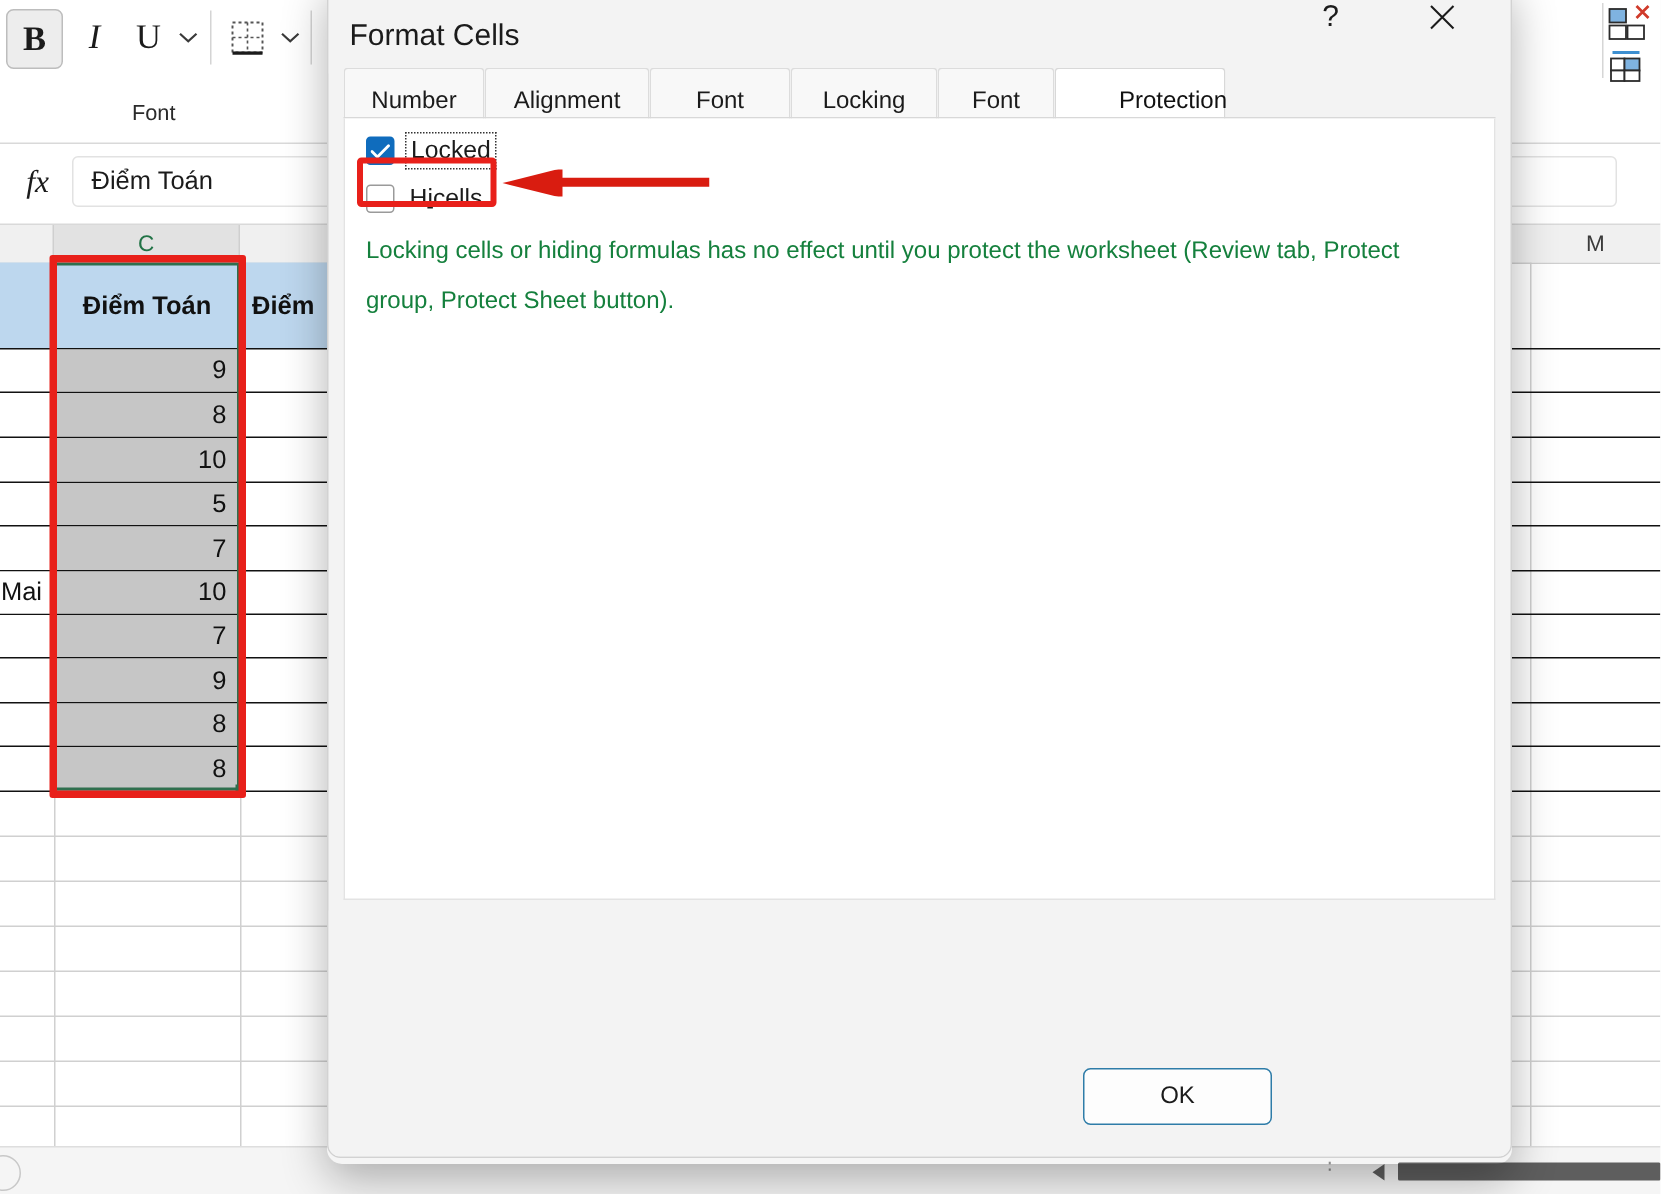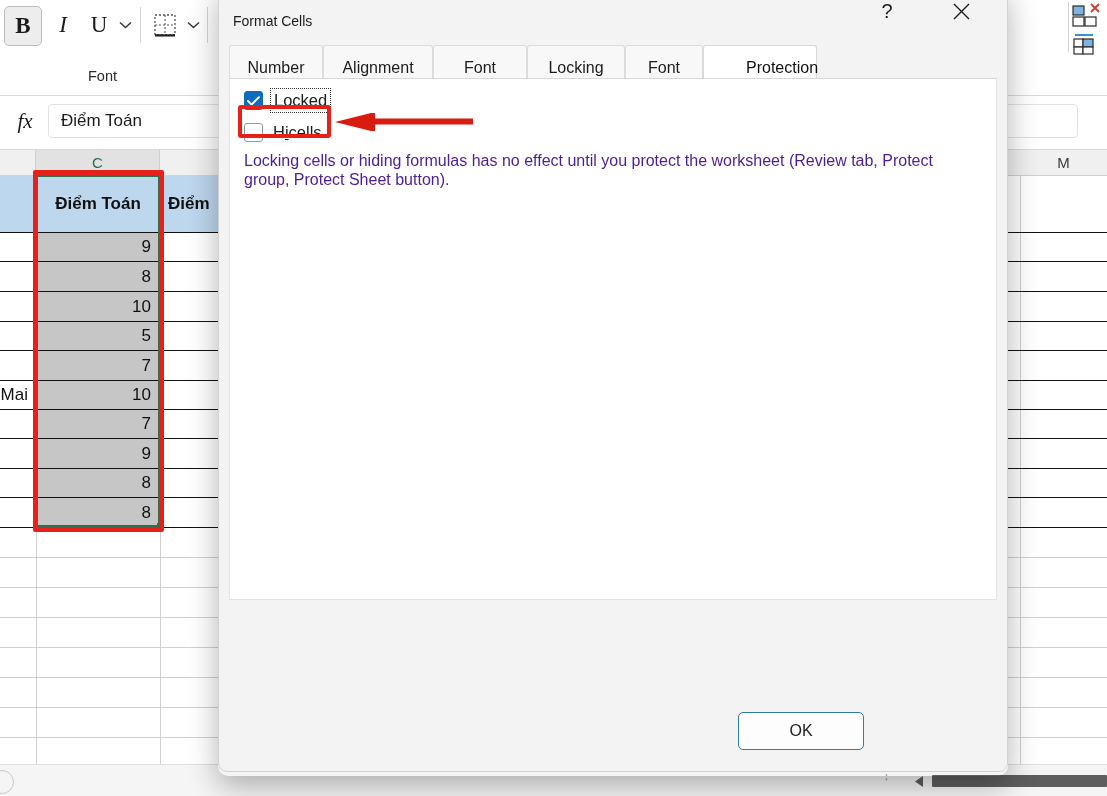--- a/index.html
+++ b/index.html
@@ -95,21 +95,21 @@
     background: transparent; pointer-events: none;
   }
   .dialog {
     position: absolute; left: 218px; top: -14px; width: 790px; height: 786px;
     background: #f3f3f3; border-radius: 9px;
     border: 1px solid #d2d2d2; box-sizing: border-box;
     overflow: hidden;
   }
   .dlg-titlebar { position: absolute; left: 0; top: 0; width: 788px; height: 62px; background: #f3f3f3; }
   .dlg-title {
-    position: absolute; left: 14px; top: 26px; font-size: 14px; color: #1b1b1b;
+    position: absolute; left: 14px; top: 26px; font-size: 20px; color: #1b1b1b;
   }
   .tb-btn {
     position: absolute; top: 0; width: 48px; height: 48px;
     display: flex; align-items: center; justify-content: center;
     color: #1b1b1b; cursor: default;
   }
   .tb-help { right: 96px; font-size: 20px; }
   .tb-close { right: 22px; font-size: 20px; }
 
   
@@ -138,25 +138,25 @@
     border: 1.6px solid #9a9a9a; border-radius: 3px; background: #fff;
     display: flex; align-items: center; justify-content: center;
   }
   .chkbox.checked { background: #0f6cbd; border-color: #0f6cbd; }
   .chk-label { margin-left: 10px; font-size: 16.5px; color: #1b1b1b; white-space: nowrap; }
   .chk-label u { text-decoration: underline; }
   .focus-ring { outline: 1.3px dotted #333; outline-offset: 2px; padding: 0 1px; }
 
   .desc {
     position: absolute; left: 14px; top: 72px; width: 738px;
-    font-size: 16px; line-height: 19px; color: #4c1d95;
-  }
-
-  
-  .footer { position: absolute; left: 16px; top: 620px; width: 788px; height: 164px; background: #f3f3f3; }
+    font-size: 16px; line-height: 33px; color: #15803d;
+  }
+
+  
+  .footer { position: absolute; left: 0; top: 620px; width: 788px; height: 164px; background: #f3f3f3; }
   .btn {
     position: absolute; top: 105px; height: 38px;
     display: flex; align-items: center; justify-content: center;
     background: #fbfbfb; border: 1px solid #d0d0d0; border-radius: 5px;
     box-sizing: border-box; font-size: 16px; color: #1b1b1b; cursor: default;
   }
   .btn.primary { border: 1.6px solid #2e7ca8; background: #fdfdfd; }
   .btn-ok { left: 503px; width: 126px; }
   .btn-cancel { left: 643px; width: 126px; }
 

